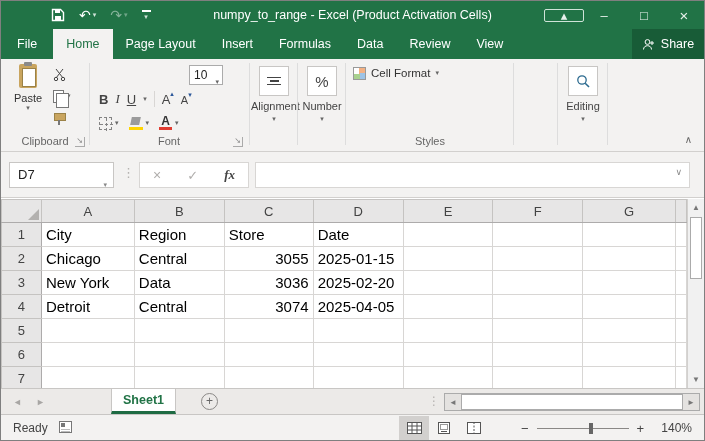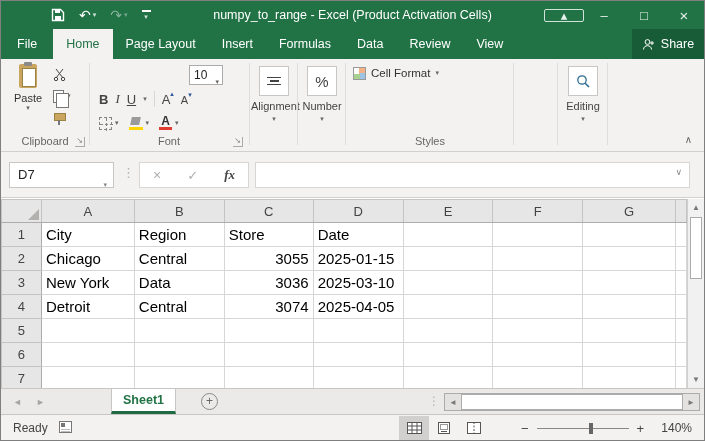--- a/index.html
+++ b/index.html
@@ -375,21 +375,21 @@
           <td></td>
             <td></td>
             <td></td>
             <td class="sliv"></td>
         </tr>
         <tr>
           <th>3</th>
           <td>New York</td>
           <td>Data</td>
           <td class="num">3036</td>
-          <td>2025-03-10</td>
+          <td>2025-02-20</td>
           <td></td>
             <td></td>
             <td></td>
             <td class="sliv"></td>
         </tr>
         <tr>
           <th>4</th>
           <td>Detroit</td>
           <td>Central</td>
           <td class="num">3074</td>

